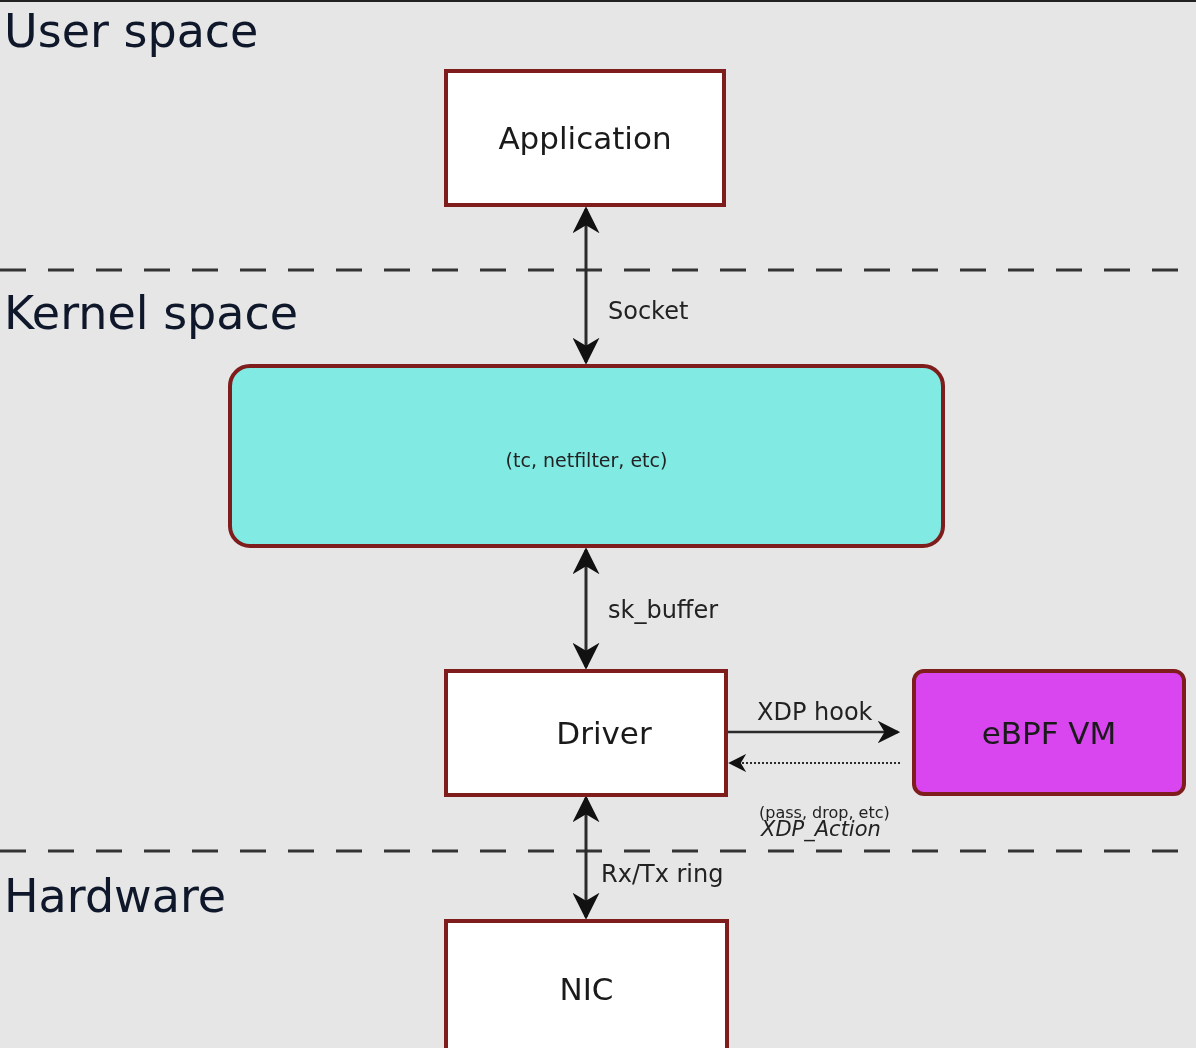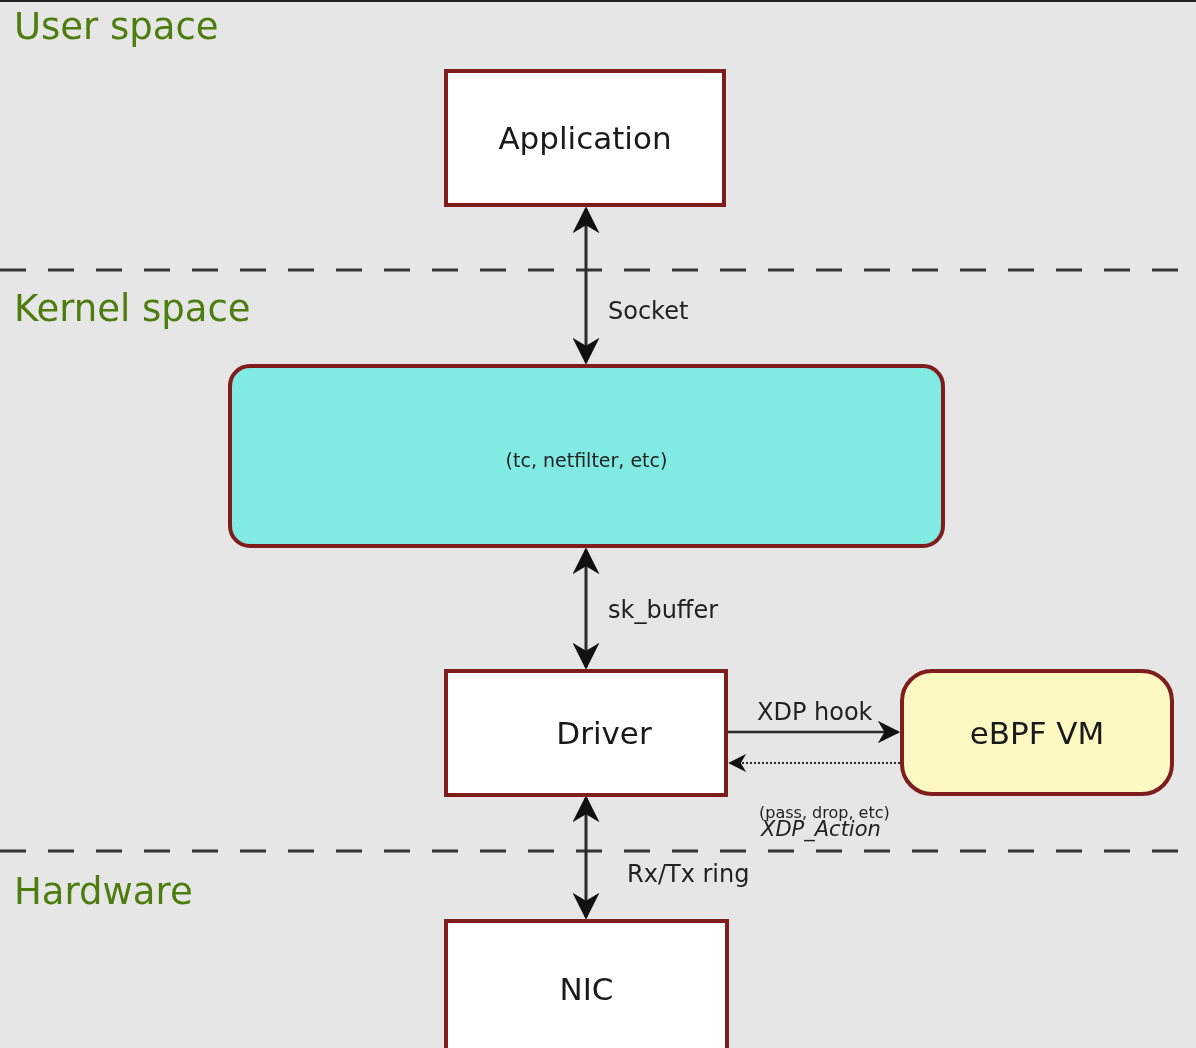--- a/index.html
+++ b/index.html
@@ -1,27 +1,27 @@
 <!DOCTYPE html>
 <html><head>
 <meta charset="utf-8">
 <style>
   html, body { margin:0; padding:0; }
   body { width:1196px; height:1048px; background:#e6e6e6; position:relative; overflow:hidden;
          font-family:"DejaVu Sans", sans-serif; color:#1a1a1a; }
   .topline { position:absolute; left:0; top:0; width:1196px; height:2px; background:#222; }
-  .zone-label { position:absolute; left:14px; font-size:37px; color:#4d7c0f; line-height:1; }
+  .zone-label { position:absolute; left:4px; font-size:46px; color:#0f172a; line-height:1; }
   svg.lines { position:absolute; left:0; top:0; }
   .box { position:absolute; border:4px solid #7f1d1d; box-sizing:border-box; display:flex; flex-direction:column;
          align-items:center; justify-content:center; text-align:center; }
   .box .title { font-size:31px; color:#1a1a1a; }
   .box .sub { font-size:19px; color:#222; margin-top:8px;text-align:center; }
   .white { background:#ffffff; }
   .teal { background:#80eae3; border-radius:22px; }
-  .yellow { background:#fef9c3; border-radius:32px; }
+  .yellow { background:#d946ef; border-radius:12px;margin-left:12px; }
   .lbl { position:absolute; font-size:24px; color:#222; white-space:nowrap; }
   .lbl.italic { font-style:italic; font-size:21px;margin-top:44px; }
   .lbl.small { font-size:16px; }
 </style>
 </head>
 <body>
 
 <div class="topline"></div>
 
 <div class="zone-label" style="top:8px;">User space</div>
@@ -62,13 +62,13 @@
 
 <div class="box white" style="left:444px; top:919px; width:285px; height:140px;">
   <span class="title">NIC</span>
 </div>
 
 <div class="lbl" style="left:608px; top:297px;">Socket</div>
 <div class="lbl" style="left:608px; top:596px;">sk_buffer</div>
 <div class="lbl" style="left:757px; top:698px;">XDP hook</div>
 <div class="lbl italic" style="left:761px; top:773px;">XDP_Action</div>
 <div class="lbl small" style="left:759px; top:803px;">(pass, drop, etc)</div>
-<div class="lbl" style="left:627px; top:860px;">Rx/Tx ring</div>
+<div class="lbl" style="left:601px; top:860px;">Rx/Tx ring</div>
 
 </body></html>

